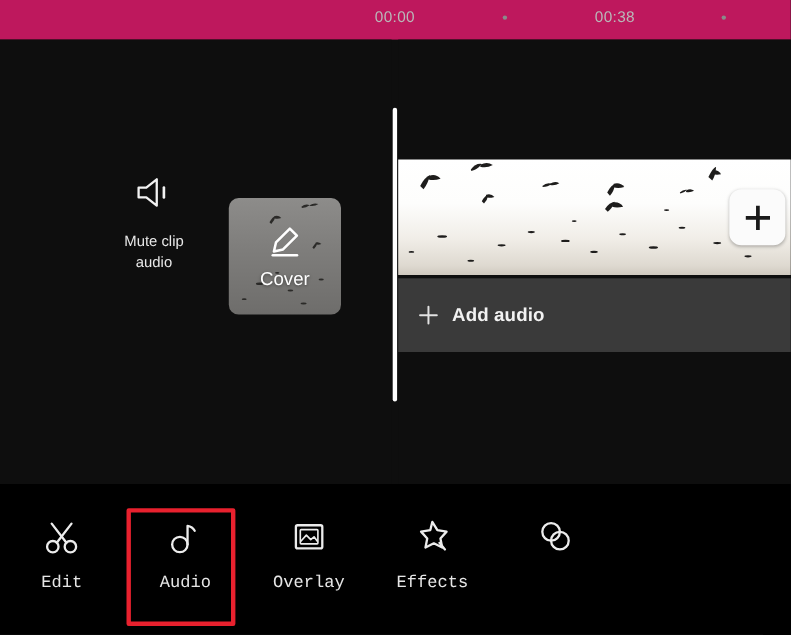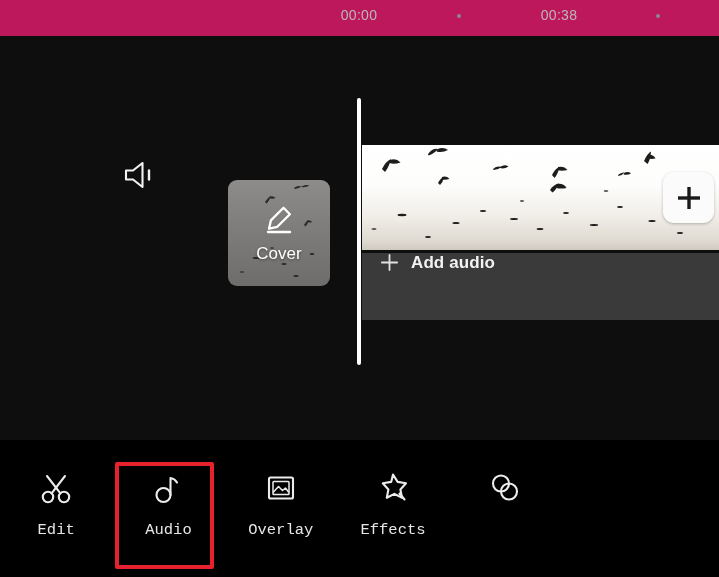--- a/index.html
+++ b/index.html
@@ -92,21 +92,20 @@
     height: 106px;
     border-radius: 9px;
     overflow: hidden;
     cursor: pointer;
     background:
       linear-gradient(to bottom, #8d8c8a 0%, #7e7d7b 45%, #6e6d6b 100%);
     display: flex;
     flex-direction: column;
     align-items: center;
     justify-content: center;
-    margin-left: 20px;
   }
   .cover-birds {
     position: absolute;
     inset: 0;
     pointer-events: none;
   }
   .cover-pencil {
     position: relative;
     width: 34px;
     height: 34px;
@@ -165,21 +164,21 @@
   }
 
   .audio-track {
     position: absolute;
     left: 0;
     top: 217px;
     width: 357px;
     height: 67px;
     background: #3a3a3a;
     display: flex;
-    align-items: flex-start;
+    align-items: center;
     padding-left: 18px;
     cursor: pointer;
   }
   .audio-plus {
     width: 19px;
     height: 19px;
     flex: 0 0 auto;
     margin-right: 12px;
   }
   .audio-label {
@@ -262,20 +261,24 @@
   </div>
 
   <div class="left-tools">
 
     <div class="mute-clip">
       <div class="mute-icon">
         <svg width="36" height="34" viewBox="0 0 36 34" fill="none">
           <path d="M4 12.5 H11 L20.5 5 V29 L11 21.5 H4 Z" stroke="#f2f2f2" stroke-width="2.1" stroke-linejoin="round" fill="none"></path>
           <line x1="27" y1="12.5" x2="27" y2="21.5" stroke="#f2f2f2" stroke-width="2.4" stroke-linecap="round"></line>
         </svg>
+      </div>
+      <div class="mute-label">
+        <span>Mute clip</span><br>
+        <span>audio</span>
       </div>
     </div>
 
     <div class="cover-btn">
       <svg class="cover-birds" viewBox="0 0 102 106" preserveAspectRatio="none">
         <g fill="#2b2a28">
           <path d="M66 8 q3.5 -3 7.5 -1.5 q-3 2.2 -7 2.6 z"></path>
           <path d="M73.5 6.5 q4 -2.6 8 -1 q-3.4 2.4 -8 1.6 z"></path>
           <path d="M37 22 q2.4 -4.5 5.6 -5.8 q-1 4.6 -4 7.5 z"></path>
           <path d="M41.5 16.5 q3.6 -1.2 6.2 1.6 q-3.4 1.2 -6.4 0.2 z"></path>

